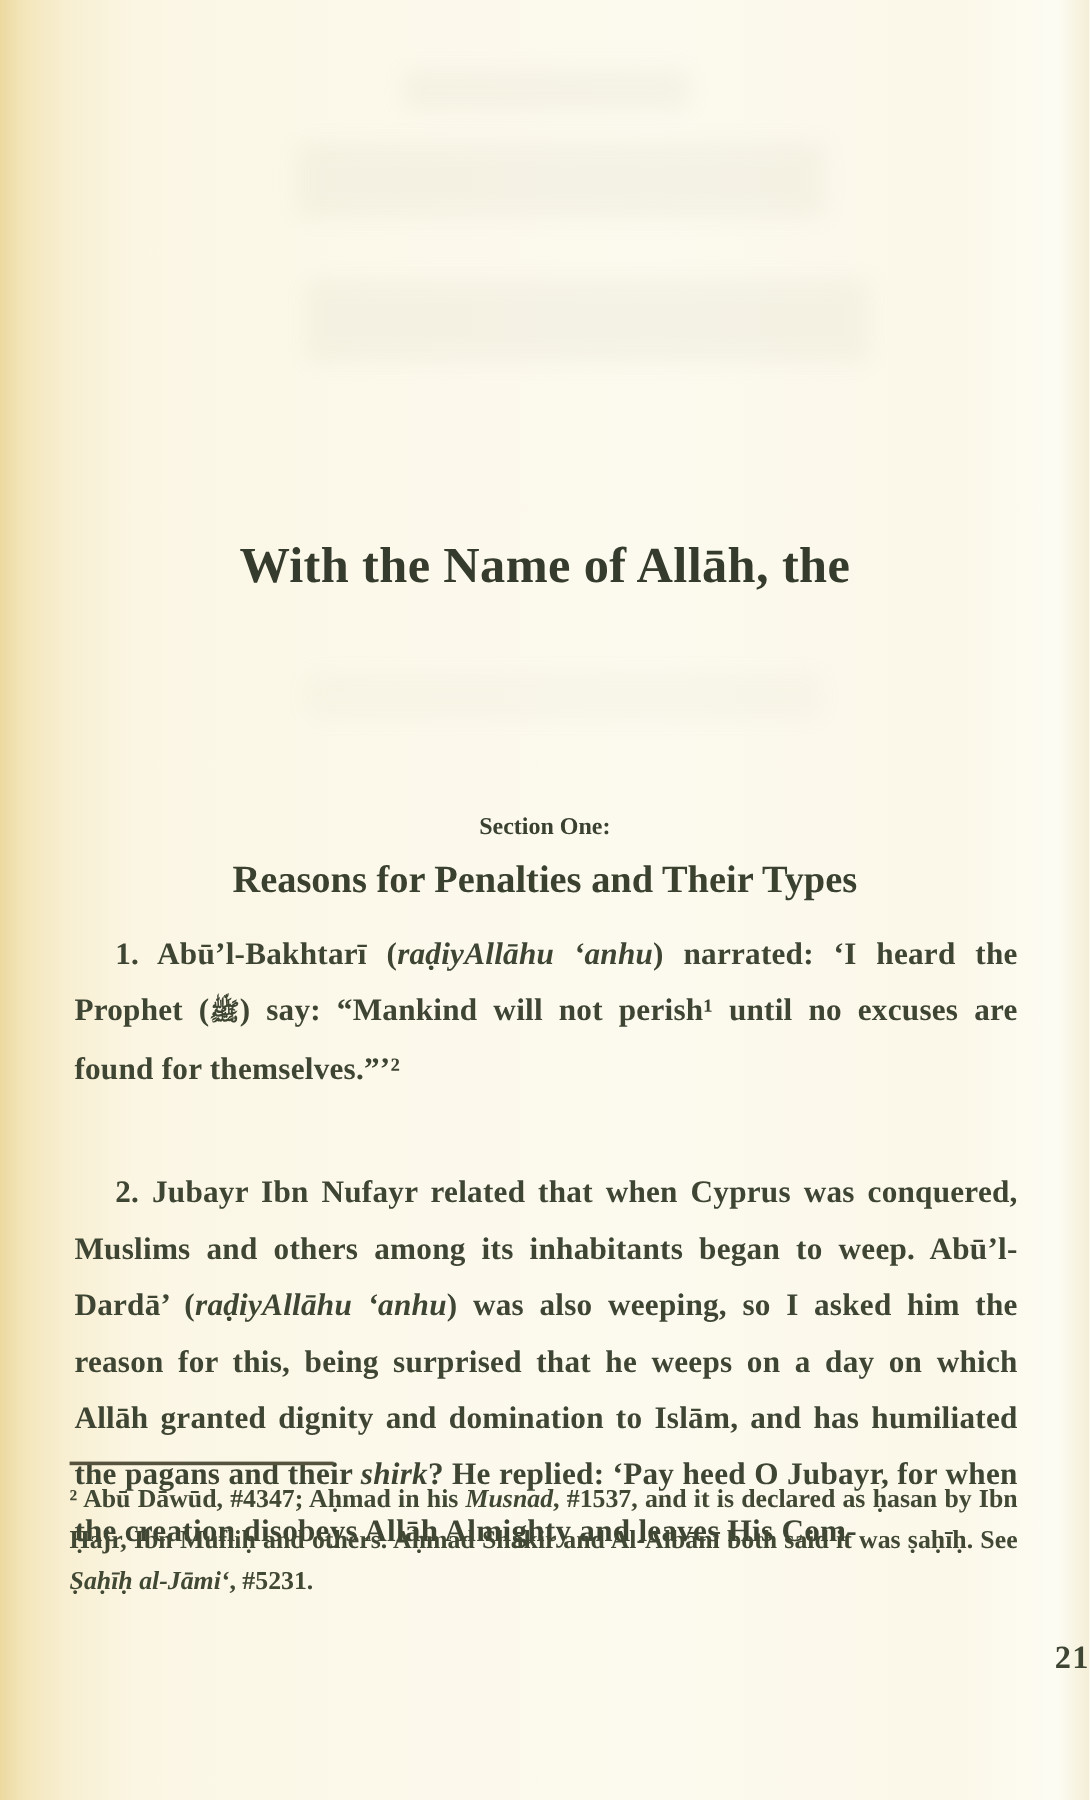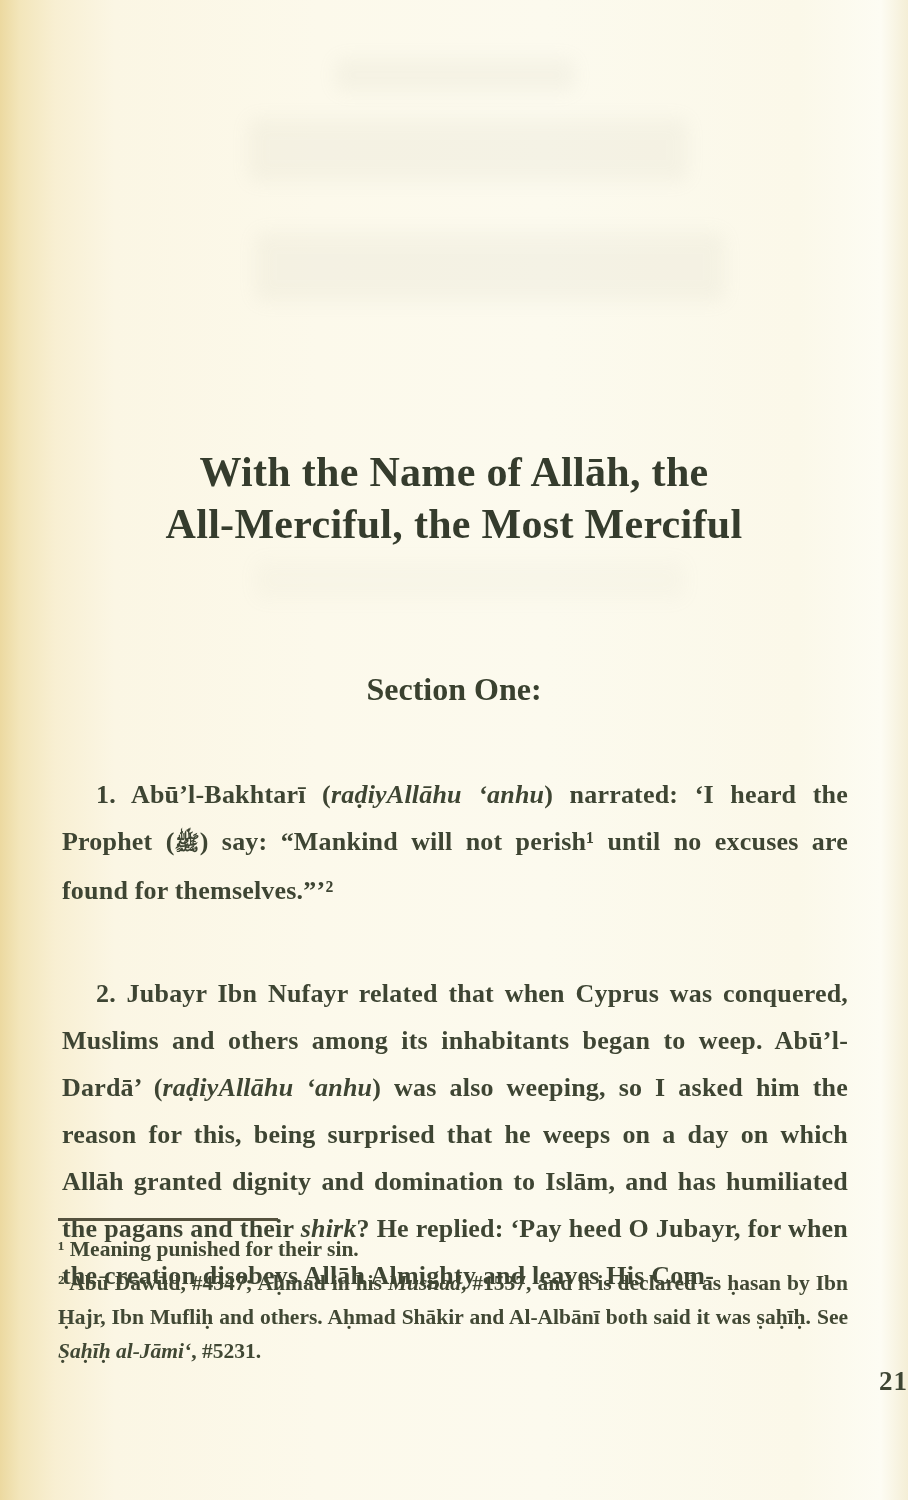--- a/index.html
+++ b/index.html
@@ -39,21 +39,21 @@
     color: #353c2d;
     letter-spacing: 0.3px;
   }
   .section-heading {
     position: absolute;
     left: 0; top: 672px;
     width: 100%;
     text-align: center;
     color: #3a412f;
   }
-  .section-line1 { font-size: 32px; line-height: 34px; }
+  .section-line1 { font-size: 20px; line-height: 34px; }
   .section-line2 { font-size: 32px; line-height: 40px; margin-top: 6px; }
 
   .body-text {
     position: absolute;
     left: 62px; top: 771px;
     width: 786px;
     font-size: 26px;
     line-height: 47px;
     text-align: justify;
     letter-spacing: 0.2px;
@@ -95,33 +95,32 @@
 
 <div class="page">
 
   <div class="ghost g1"></div>
   <div class="ghost g2"></div>
   <div class="ghost g3"></div>
   <div class="ghost g4"></div>
 
   <div class="title">
     <div>With the Name of Allāh, the</div>
-    <div>All-Merciful, the Most Merciful</div>
   </div>
 
   <div class="section-heading">
     <div class="section-line1">Section One:</div>
+    <div class="section-line2">Reasons for Penalties and Their Types</div>
   </div>
 
   <div class="body-text">
     <p><span>1. Abū’l-Bakhtarī (</span><i>raḍiyAllāhu ‘anhu</i><span>) narrated: ‘I heard the Prophet (</span><span class="salawat">ﷺ</span><span>) say: “Mankind will not perish¹ until no excuses are found for themselves.”’²</span></p>
     <p><span>2. Jubayr Ibn Nufayr related that when Cyprus was conquered, Muslims and others among its inhabitants began to weep. Abū’l-Dardā’ (</span><i>raḍiyAllāhu ‘anhu</i><span>) was also weeping, so I asked him the reason for this, being surprised that he weeps on a day on which Allāh granted dignity and domination to Islām, and has humiliated the pagans and their </span><i>shirk</i><span>? He replied: ‘Pay heed O Jubayr, for when the creation disobeys Allāh Almighty and leaves His Com-</span></p>
   </div>
 
   <div class="footnotes">
     <div class="footnote-rule"></div>
-    <p><span>¹ Meaning punished for their sin.</span></p>
     <p><span>² Abū Dāwūd, #4347; Aḥmad in his </span><i>Musnad</i><span>, #1537, and it is declared as ḥasan by Ibn Ḥajr, Ibn Mufliḥ and others. Aḥmad Shākir and Al-Albānī both said it was ṣaḥīḥ. See </span><i>Ṣaḥīḥ al-Jāmi‘</i><span>, #5231.</span></p>
   </div>
 
   <div class="page-number">21</div>
 
 </div>
 
 </body></html>

